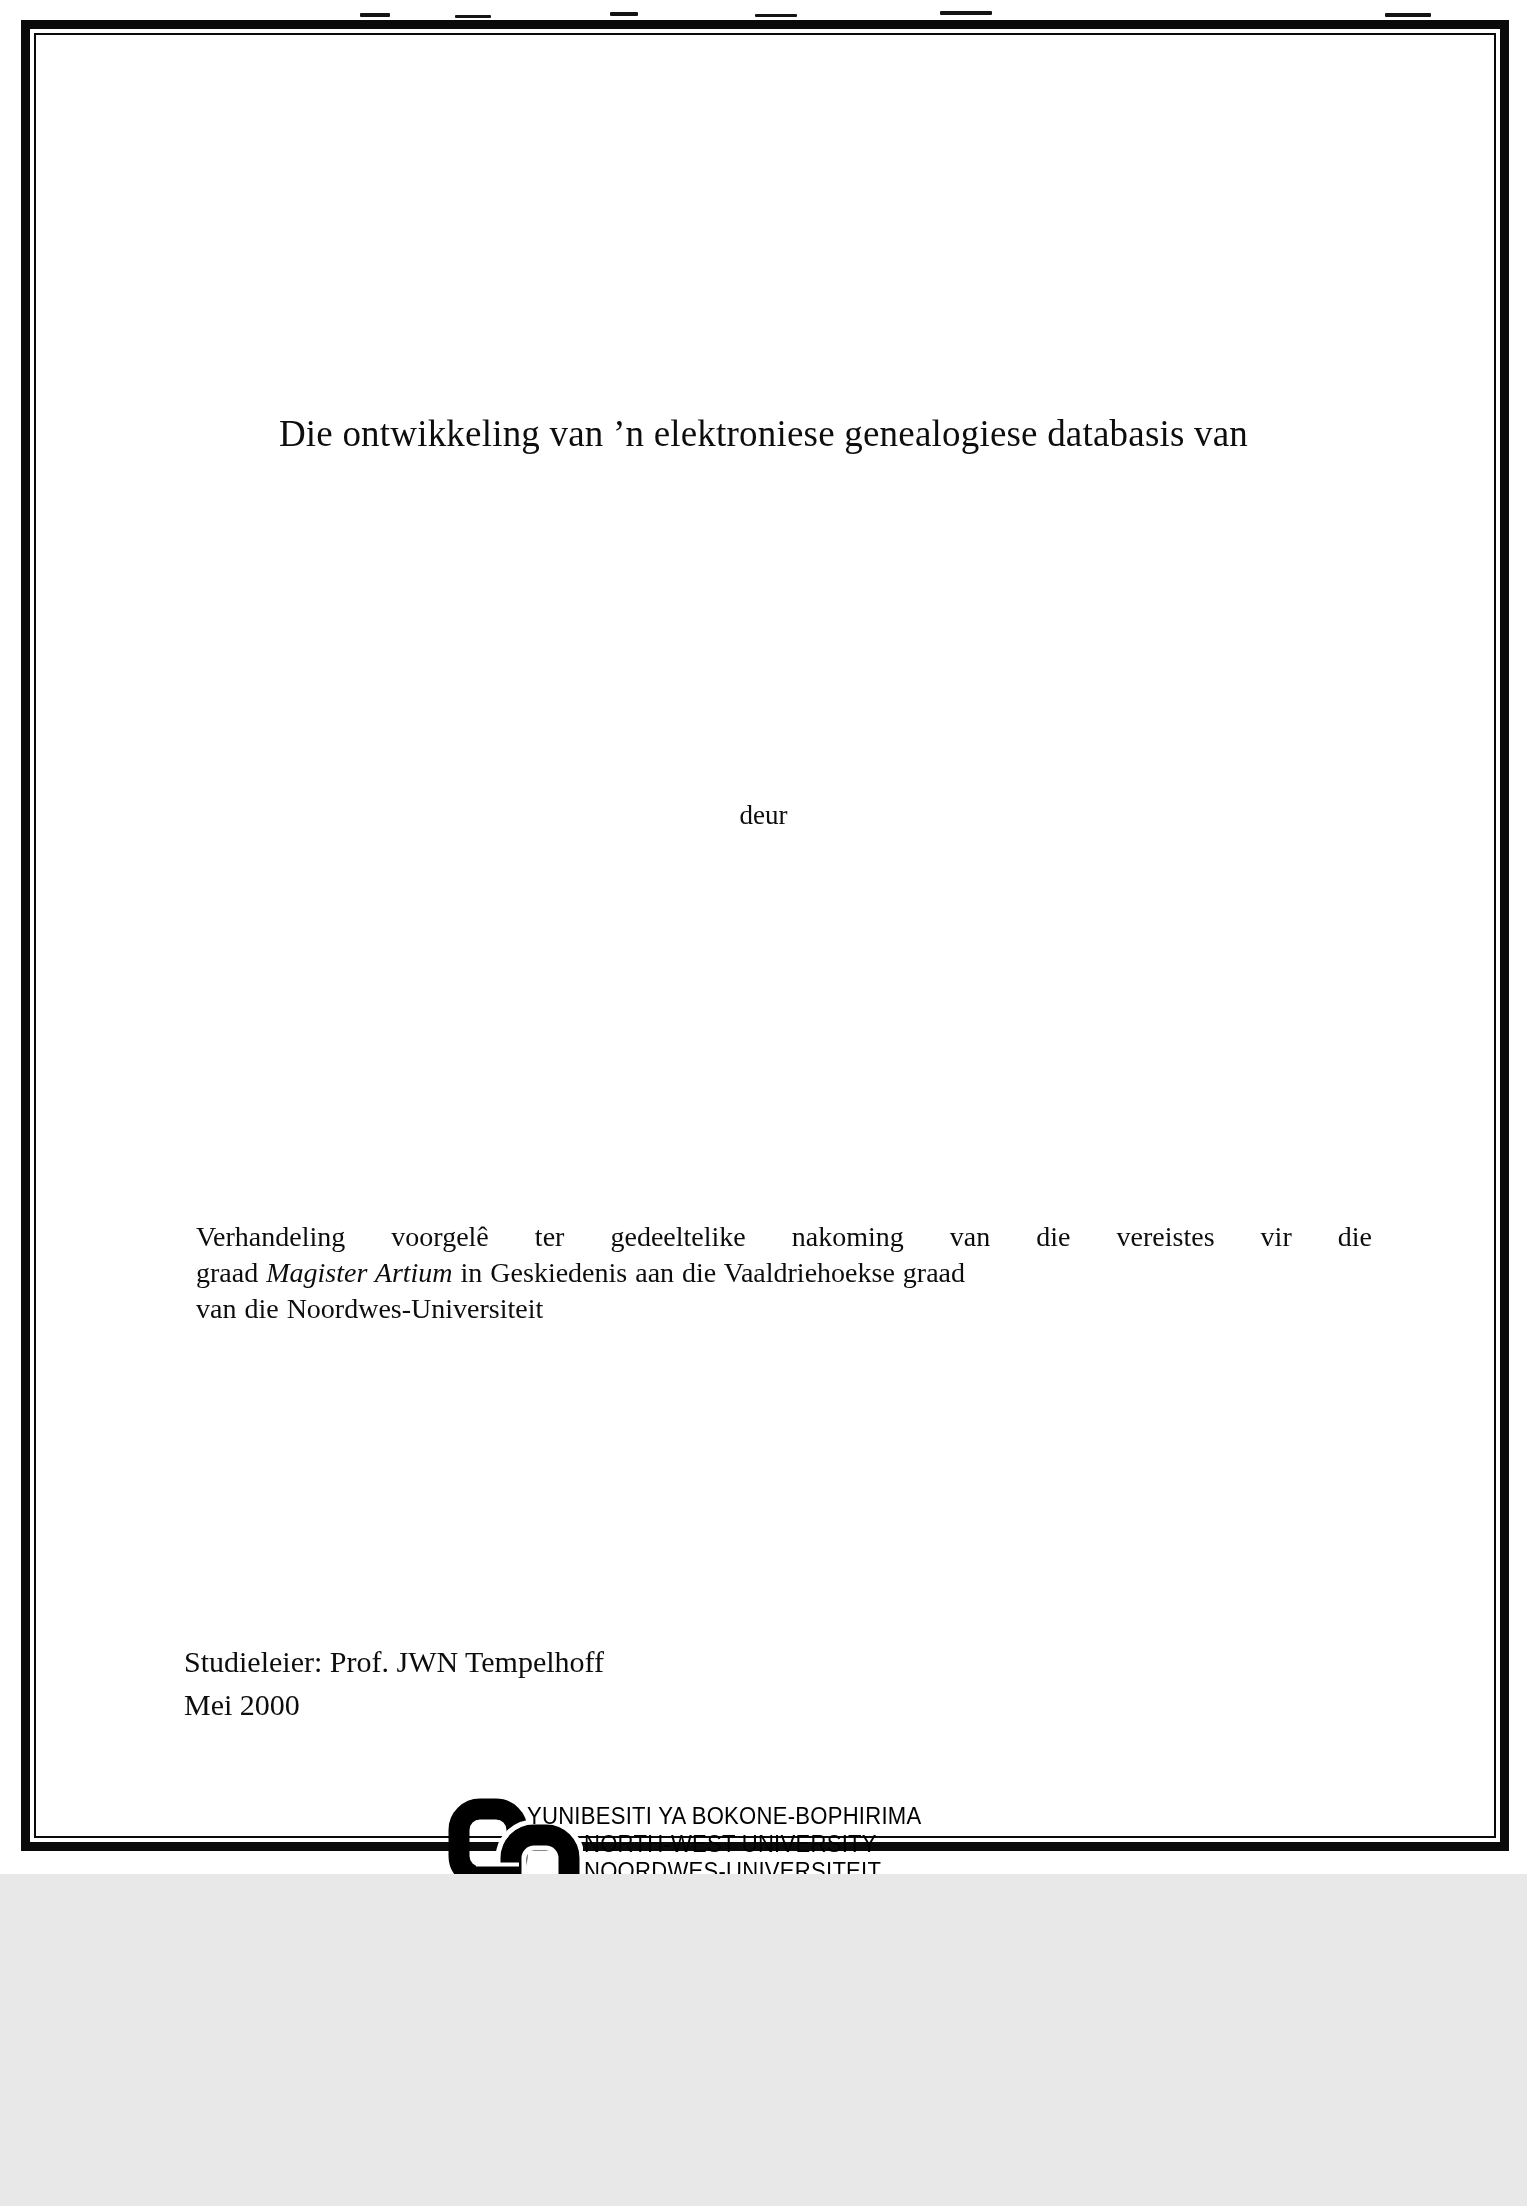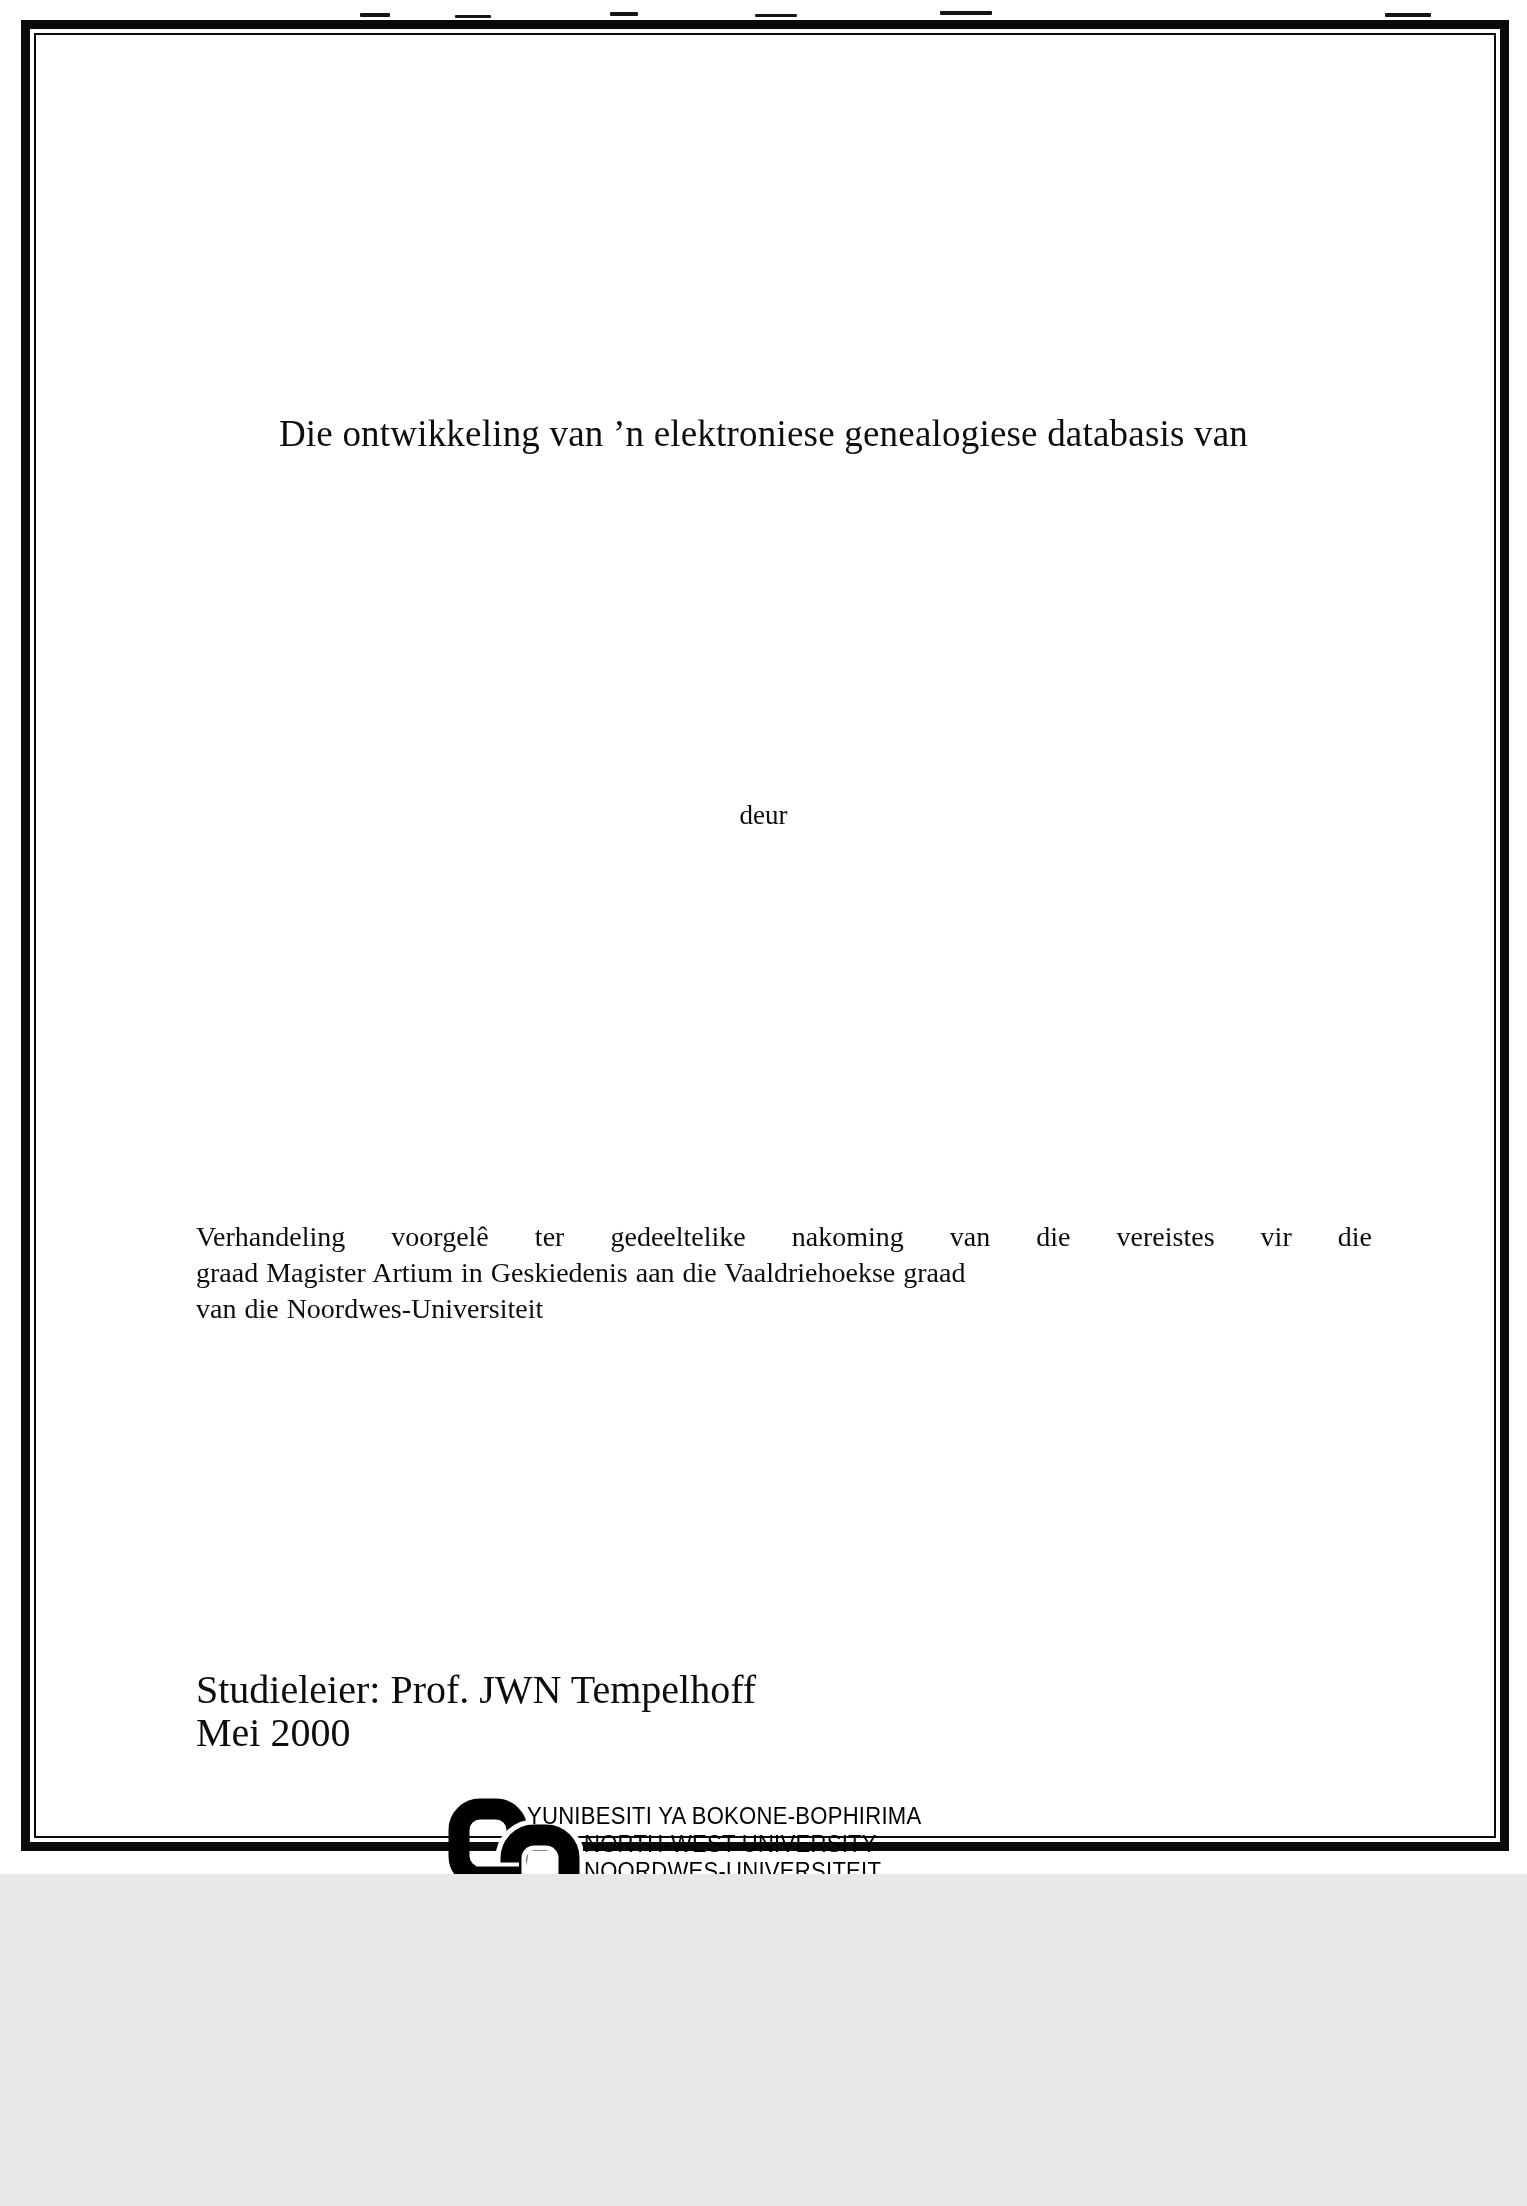--- a/index.html
+++ b/index.html
@@ -57,27 +57,26 @@
     position: absolute;
     top: 1219px; left: 196px; width: 1176px;
     font-size: 28px;
     line-height: 36px;
     word-spacing: 1px;
   }
   .desc-line-just {
     text-align: justify;
     text-align-last: justify;
   }
-  .desc-italic { }
+  .desc-italic { font-style: italic; }
   .footer-block {
     position: absolute;
-    top: 1640px; left: 196px;
-    font-size: 40px;
+    top: 1640px; left: 184px;
+    font-size: 30px;
     line-height: 43px;
-    margin-top: 28px;
   }
   
   .logo-mark {
     position: absolute;
     left: 448px; top: 1798px;
     width: 135px; height: 127px;
   }
   .logo-line {
     position: absolute;
     font-family: "Liberation Sans", "DejaVu Sans", sans-serif;

